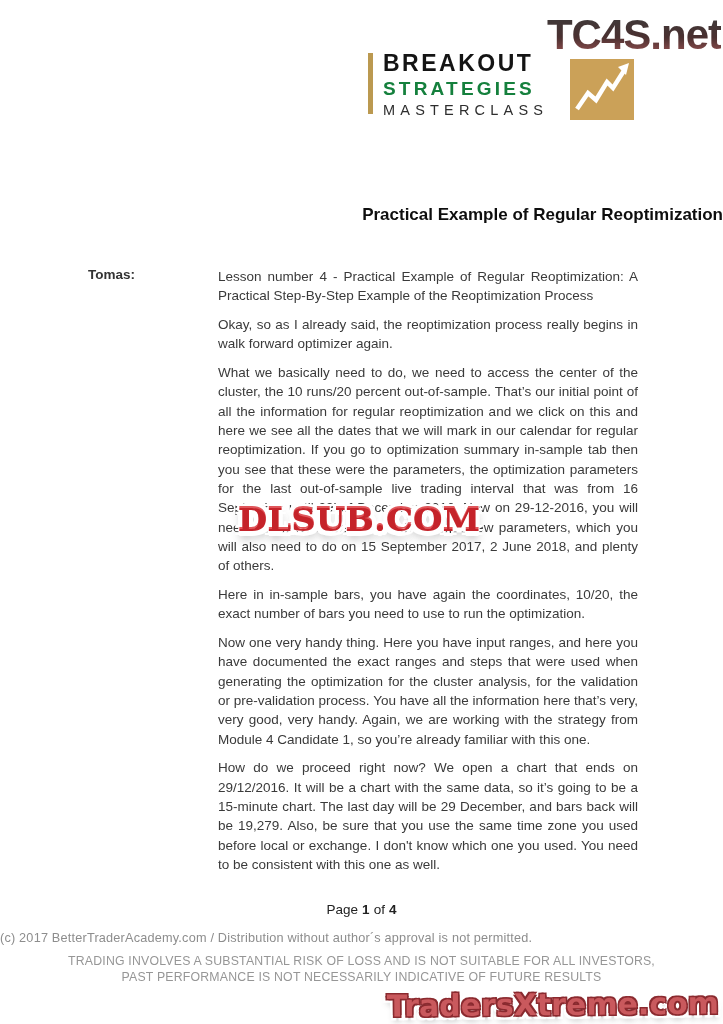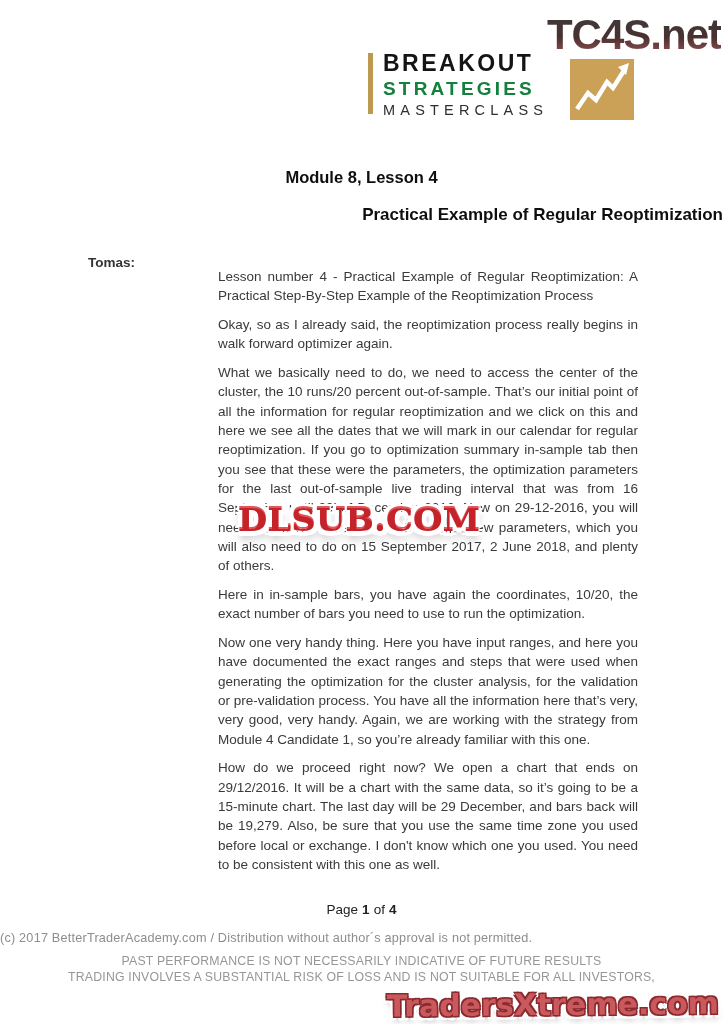--- a/index.html
+++ b/index.html
@@ -32,21 +32,21 @@
   .logo-l3{font-size:14.5px;font-weight:400;letter-spacing:5.2px;color:#2e2e2e;margin-top:5px;}
   .logo-icon{position:absolute;left:570px;top:52px;z-index:2;}
 
   
   .title1{position:absolute;left:0;top:161px;width:723px;text-align:center;
     font-size:16.5px;font-weight:bold;color:#0e0e0e;}
   .title2{position:absolute;left:0;top:198px;width:723px;text-align:right;
     font-size:17px;font-weight:bold;color:#0e0e0e;}
 
   
-  .speaker{position:absolute;left:88px;top:248px;font-size:13.5px;font-weight:bold;color:#333;}
+  .speaker{position:absolute;left:88px;top:260px;font-size:13.5px;font-weight:bold;color:#333;}
   .body-col{
     position:absolute;left:218px;top:260px;width:420px;
     font-size:13.5px;line-height:19.3px;color:#3a3a3a;
     text-align:justify;
   }
   .body-col p{margin:0 0 9.5px 0;}
   .body-col p:last-child{margin-bottom:0;}
 
   
   .dlsub{
@@ -97,21 +97,20 @@
       <div class="logo-l2">STRATEGIES</div>
       <div class="logo-l3">MASTERCLASS</div>
     </div>
   </div>
   <svg class="logo-icon" width="64" height="61" viewBox="0 0 64 61">
     <rect x="0" y="0" width="64" height="61" fill="#cba158"></rect>
     <polyline points="7,50 18,34 26,41 37,23 43,29 55,10" fill="none" stroke="#ffffff" stroke-width="4.5" stroke-linejoin="miter"></polyline>
     <polygon points="48,8 59,4 56,16" fill="#ffffff"></polygon>
   </svg>
 
-  <div class="title1">Module 8, Lesson 4</div>
   <div class="title2">Practical Example of Regular Reoptimization</div>
 
   <div class="speaker">Tomas:</div>
 
   <div class="body-col">
     <p>Lesson number 4 - Practical Example of Regular Reoptimization: A Practical Step-By-Step Example of the Reoptimization Process</p>
     <p>Okay, so as I already said, the reoptimization process really begins in walk forward optimizer again.</p>
     <p>What we basically need to do, we need to access the center of the cluster, the 10 runs/20 percent out-of-sample. That’s our initial point of all the information for regular reoptimization and we click on this and here we see all the dates that we will mark in our calendar for regular reoptimization. If you go to optimization summary in-sample tab then you see that these were the parameters, the optimization parameters for the last out-of-sample live trading interval that was from 16 September until 29’ of December 2016. Now on 29-12-2016, you will need to run a new reoptimization to get new parameters, which you will also need to do on 15 September 2017, 2 June 2018, and plenty of others.</p>
     <p>Here in in-sample bars, you have again the coordinates, 10/20, the exact number of bars you need to use to run the optimization.</p>
     <p>Now one very handy thing. Here you have input ranges, and here you have documented the exact ranges and steps that were used when generating the optimization for the cluster analysis, for the validation or pre-validation process. You have all the information here that’s very, very good, very handy. Again, we are working with the strategy from Module 4 Candidate 1, so you’re already familiar with this one.</p>
@@ -123,19 +122,19 @@
   <div class="page-num">
     <span>Page</span>
     <span class="b">1</span>
     <span>of</span>
     <span class="b">4</span>
   </div>
 
   <div class="copyright">(c) 2017 BetterTraderAcademy.com / Distribution without author´s approval is not permitted.</div>
 
   <div class="disclaimer">
+    <div>TRADING INVOLVES A SUBSTANTIAL RISK OF LOSS AND IS NOT SUITABLE FOR ALL INVESTORS,</div>
     <div>PAST PERFORMANCE IS NOT NECESSARILY INDICATIVE OF FUTURE RESULTS</div>
-    <div>TRADING INVOLVES A SUBSTANTIAL RISK OF LOSS AND IS NOT SUITABLE FOR ALL INVESTORS,</div>
   </div>
 
   <div class="tradersx">TradersXtreme.com</div>
 
 </div>
 
 </body></html>

